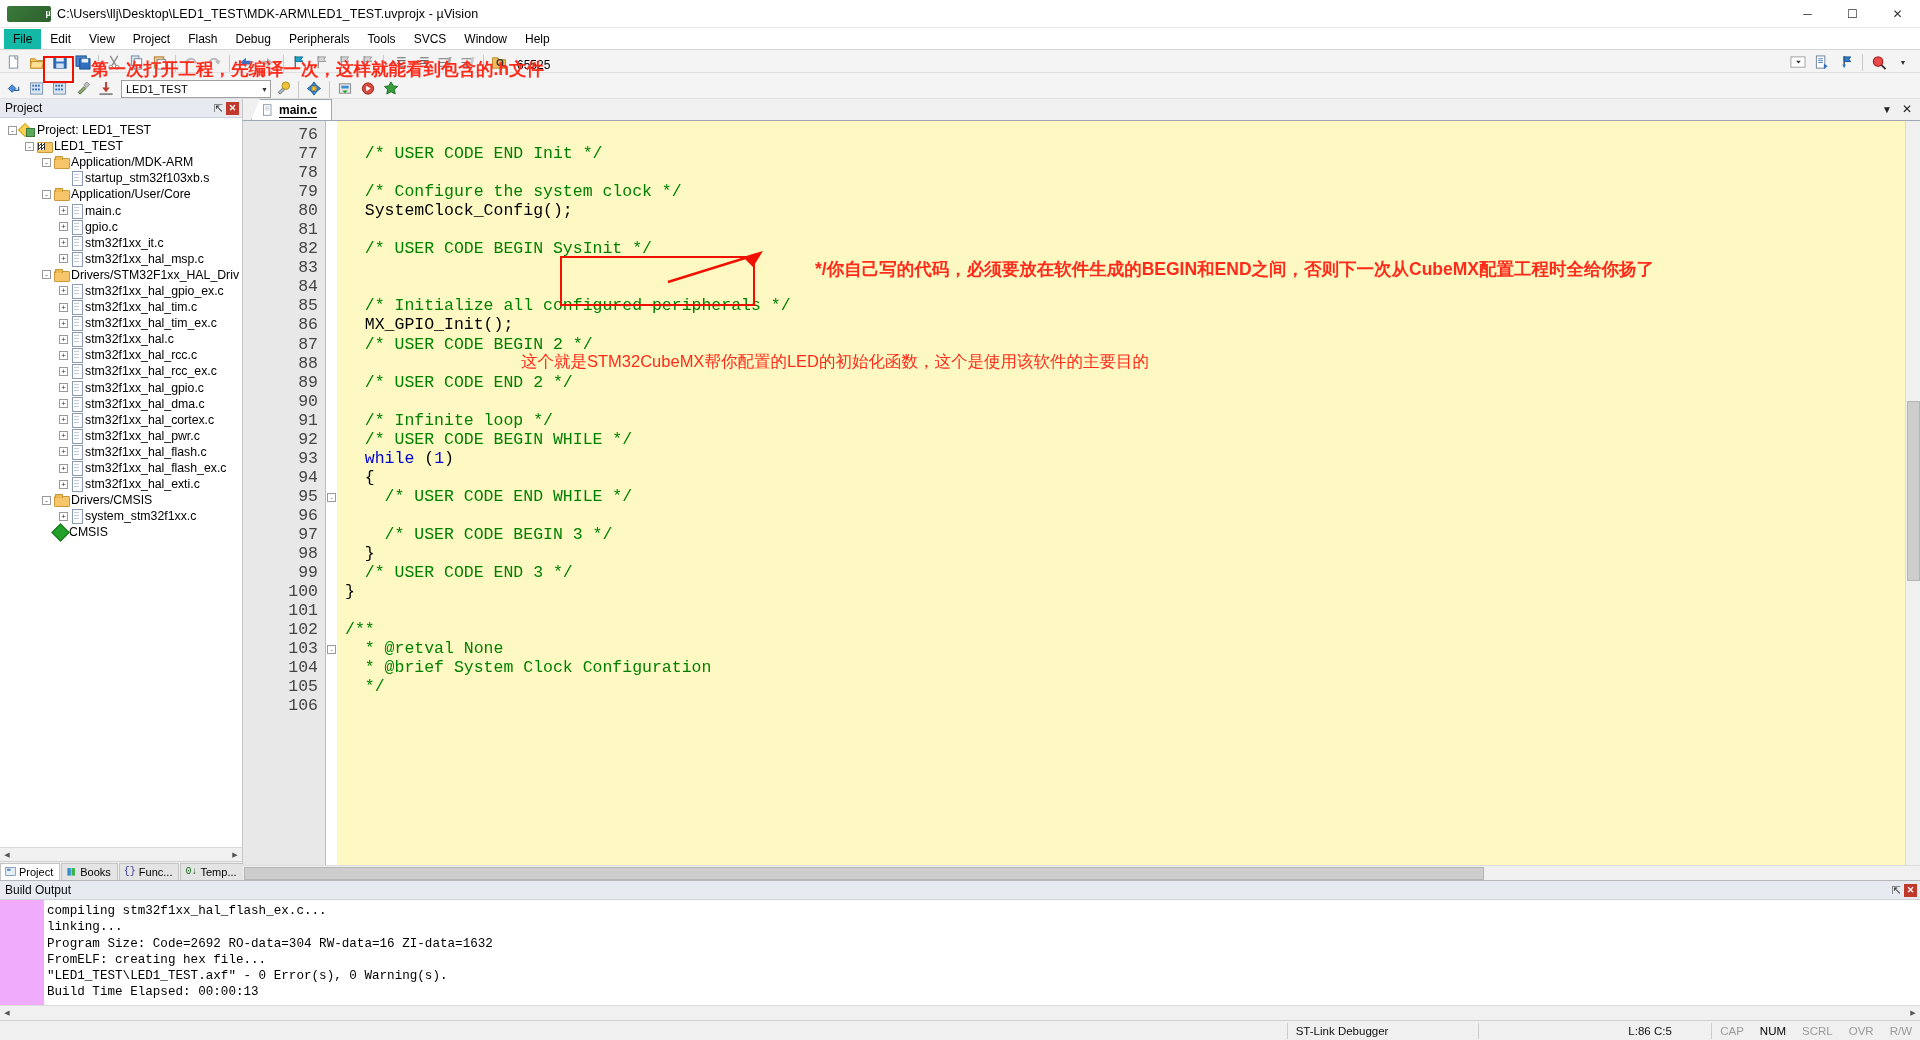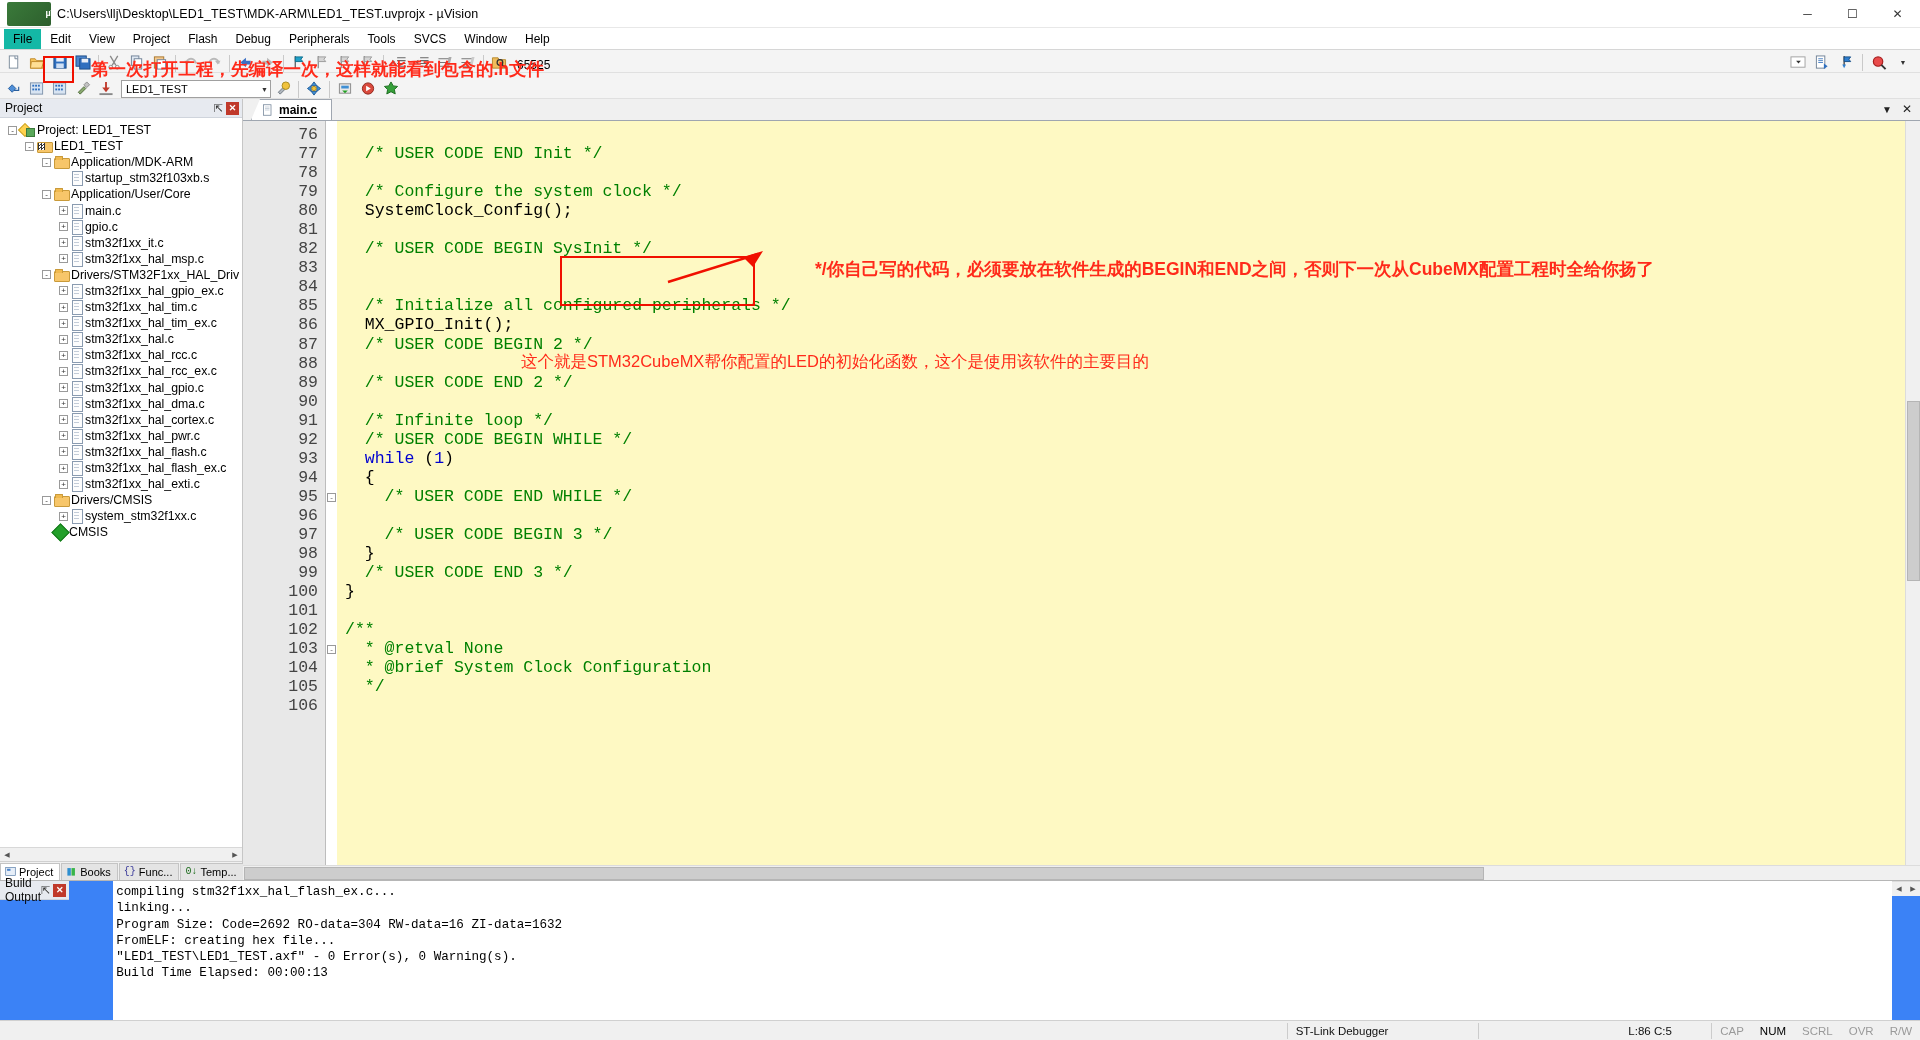--- a/index.html
+++ b/index.html
@@ -19,21 +19,21 @@
 
   
   .titlebar {
     height: 28px;
     background: #ffffff;
     display: flex; align-items: center;
     border-bottom: 1px solid #e8e8e8;
     flex: 0 0 28px;
   }
   .title-icon {
-    width: 16px; height: 24px; margin: 0 6px 0 7px;
+    width: 16px; height: 16px; margin: 0 6px 0 7px;
     background: linear-gradient(135deg,#3a7a3a,#2d5f2d);
     border-radius: 2px;
     color: #fff; font-size: 9px; font-weight: bold;
     display:flex; align-items:center; justify-content:center;
     line-height: 1;
     padding-left: 44px;
   }
   .title-text { font-size: 12.5px; color: #000; letter-spacing: 0.1px; }
   .win-btns { margin-left: auto; display: flex; height: 28px; }
   .win-btn {
@@ -172,21 +172,21 @@
     border-left:1px solid #dcdcdc;
   }
   .v-thumb { position:absolute; left:1px; width:13px; background:#cdcdcd; border:1px solid #b5b5b5;}
   .h-scroll {
     height: 15px; background:#f0f0f0; border-top:1px solid #dcdcdc; display:flex; align-items:center;
     flex: 0 0 15px;
   }
   .h-thumb { height:13px; background:#cdcdcd; border:1px solid #b5b5b5; }
 
   
-  .build-pane { flex: 0 0 140px; display:flex; flex-direction:row; background:#3b82f6; border-top:1px solid #b6b6b6;}
+  .build-pane { flex: 0 0 140px; display:flex; flex-direction:column; background:#f0abfc; border-top:1px solid #b6b6b6;}
   .build-header {
     height: 19px; background:#e7eaf0; display:flex; align-items:center; padding-left:5px;
     font-size: 12px; color:#0a0a0a; border-bottom:1px solid #cfd4dc; flex:0 0 19px;
   }
   .build-body {
     flex:1 1 auto; font-family:"Liberation Mono", monospace; font-size: 12.6px;
     color:#000; padding: 3px 0 0 3px; overflow:hidden; line-height: 16.3px;
     background:#ffffff;
     margin-left:44px;
   }

